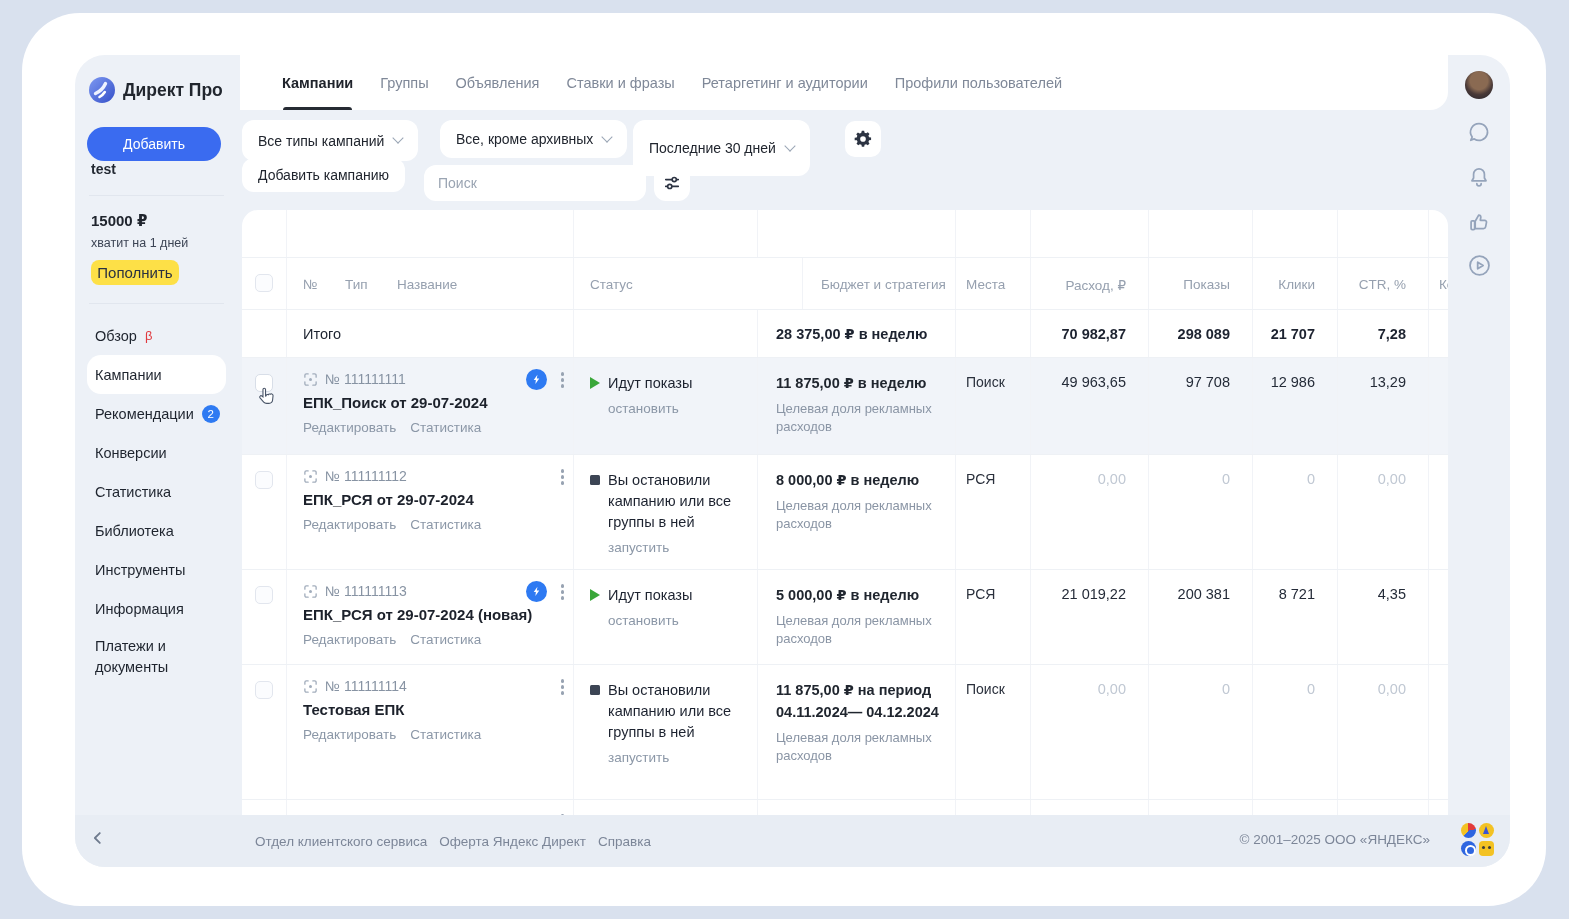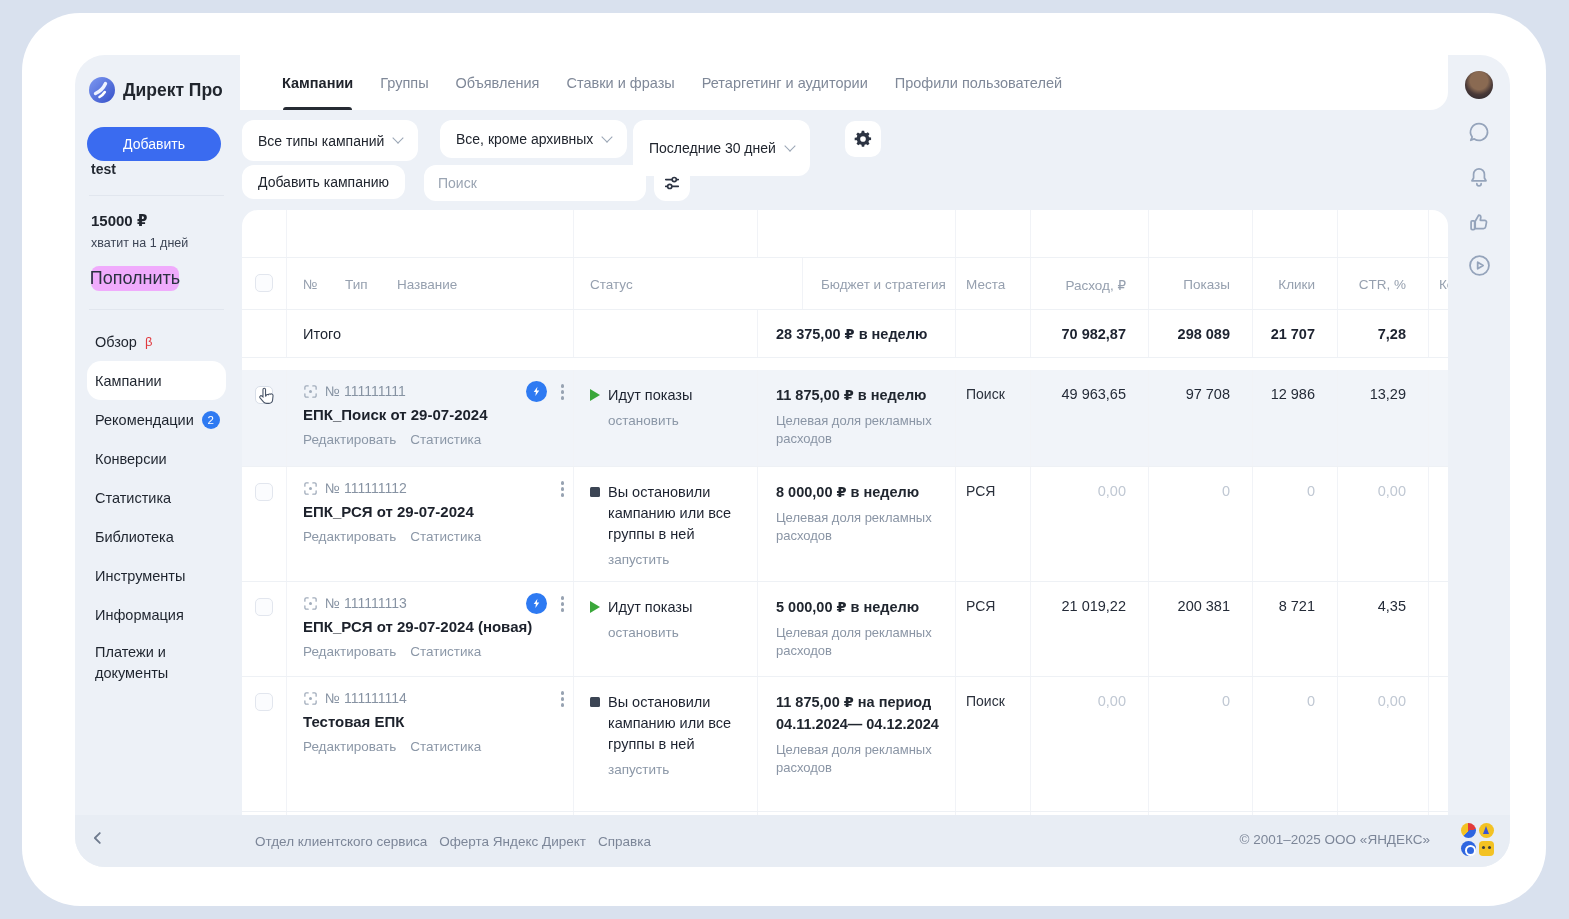--- a/index.html
+++ b/index.html
@@ -11,21 +11,21 @@
 
   
   .sidebar { position:absolute; left:0; top:0; width:165px; height:812px; padding:22px 14px 0 12px; }
   .logo-row { display:flex; align-items:center; gap:8px; padding-left:2px; }
   .logo-text { font-size:17.5px; font-weight:bold; color:#21262e; }
   .add-btn { margin:24px 4px 0 0; width:134px; height:34px; border-radius:17px; background:#3a6bf0; color:#fff; font-size:14px; display:flex; align-items:center; justify-content:center; cursor:pointer; }
   .login { padding-left:4px; font-size:14px; font-weight:bold; color:#242a33; }
   .divider { height:1px; background:#e1e6ee; margin:18px 2px 0 2px; }
   .balance { margin-top:16px; padding-left:4px; font-size:15px; font-weight:bold; color:#20252e; }
   .balance-note { margin-top:6px; padding-left:4px; font-size:12.5px; color:#3c4454; }
-  .topup { margin:16px 0 0 4px; width:88px; height:25px; border-radius:8px; background:#f0abfc; font-size:18px; color:#2a3140; display:flex; align-items:center; justify-content:center; cursor:pointer; }
+  .topup { margin:10px 0 0 4px; width:88px; height:25px; border-radius:8px; background:#fde047; font-size:15px; color:#2a3140; display:flex; align-items:center; justify-content:center; cursor:pointer; }
   .nav { margin-top:12px; }
   .side-item { height:39px; display:flex; align-items:center; gap:8px; padding:0 8px; font-size:14.5px; color:#1e242e; border-radius:14px; cursor:pointer; }
   .side-item.multiline { height:auto; padding:8px 8px; line-height:1.45; }
   .side-item.active { background:#fff; }
   .beta { color:#e0393e; font-size:13px; }
   .count { min-width:18px; height:18px; border-radius:9px; background:#2e7af2; color:#fff; font-size:11.5px; display:inline-flex; align-items:center; justify-content:center; padding:0 4px; }
 
   
   .topbar { position:absolute; left:165px; top:0; width:1208px; height:55px; background:#fff; border-radius:0 0 18px 0; display:flex; align-items:stretch; padding-left:42px; gap:27px; }
   .tab { display:flex; align-items:center; font-size:14.5px; color:#7f8898; position:relative; cursor:pointer; }
@@ -54,21 +54,21 @@
   .places-col { padding-left:10px; }
   .status-col { padding-left:16px; }
   .budget-col { padding-left:18px;margin-left:45px; }
   .conv-col { padding-left:10px; white-space:nowrap; }
   .totals { height:48px; }
   .tot-label { padding:16px 0 0 16px; font-size:14.5px; color:#1d2330; }
   .tot-budget { padding:16px 0 0 18px; font-size:14.5px; font-weight:bold; color:#1d2330; }
   .tot-num { padding-top:16px; text-align:right; padding-right:22px; font-size:14.5px; font-weight:bold; color:#1d2330; }
 
   .row { position:relative; }
-  .r1 { height:97px; background:#f1f4f9;margin-top:12px; }
+  .r1 { height:97px; background:#f1f4f9; }
   .r2 { height:115px; } .r3 { height:95px; } .r4 { height:135px; } .r5 { height:110px; }
   .check-cell { padding:16px 0 0 13px; }
   .cb { display:block; width:18px; height:18px; border:1.5px solid #e2e6ee; border-radius:5px; background:#fbfcfe; cursor:pointer; }
   .r1 .cb { background:#fff; border-color:#d8dee8; }
   .name-cell { padding:13px 8px 0 16px; position:relative; }
   .num-row { display:flex; align-items:center; gap:7px; }
   .cnum { color:#8793a3; font-size:14px; }
   .row-actions { position:absolute; right:6px; top:11px; display:flex; align-items:center; gap:11px; }
   .boost { width:21px; height:21px; border-radius:50%; background:#2e7af2; display:flex; align-items:center; justify-content:center; }
   .kebab { display:flex; flex-direction:column; gap:2.5px; padding:3px; cursor:pointer; }
@@ -194,21 +194,21 @@
     <div class="pill" style="left:393px; top:10px; height:56px;">
       <span>Последние 30 дней</span>
       <span class="chev"></span>
     </div>
     <div class="icon-btn" style="left:605px; top:11px;">
       <svg width="20" height="20" viewBox="0 0 24 24">
             <path fill="#2c3342" d="M10.6 2h2.8l.5 2.4 1.9.8 2-1.3 2 2-1.3 2 .8 1.9 2.4.5v2.8l-2.4.5-.8 1.9 1.3 2-2 2-2-1.3-1.9.8-.5 2.4h-2.8l-.5-2.4-1.9-.8-2 1.3-2-2 1.3-2-.8-1.9L2 13.4v-2.8l2.4-.5.8-1.9-1.3-2 2-2 2 1.3 1.9-.8z"></path>
             <circle cx="12" cy="12" r="3.4" fill="#ffffff"></circle>
           </svg>
     </div>
-    <div class="pill" style="left:2px; top:55px; height:34px;">
+    <div class="pill" style="left:2px; top:48px; height:34px;">
       <span>Добавить кампанию</span>
     </div>
     <input class="search" placeholder="Поиск" style="">
     <div class="icon-btn" style="left:414px; top:55px; border-radius:12px;">
       <svg width="18" height="18" viewBox="0 0 20 20" fill="none" stroke="#2c3342" stroke-width="1.8" stroke-linecap="round">
             <path d="M3 6.2h14M3 13.8h14"></path>
             <circle cx="12.5" cy="6.2" r="2.3" fill="#fff"></circle>
             <circle cx="7.5" cy="13.8" r="2.3" fill="#fff"></circle>
           </svg>
     </div>

